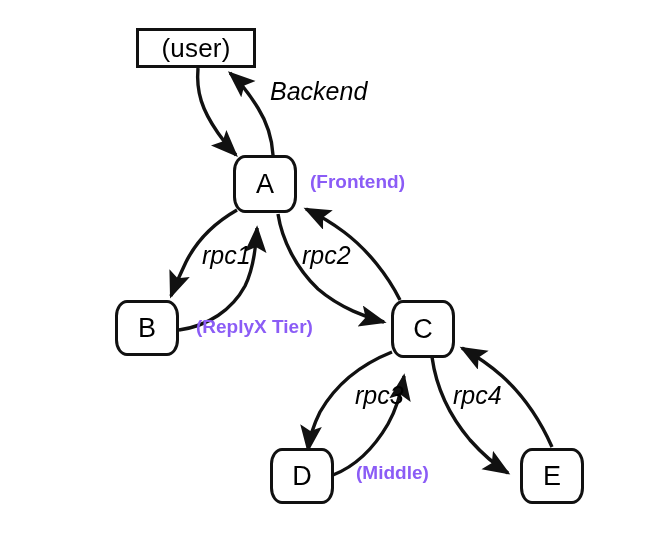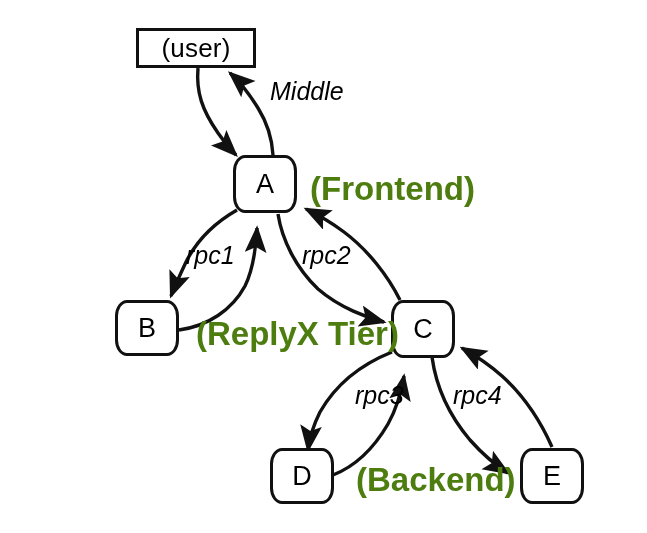--- a/index.html
+++ b/index.html
@@ -58,22 +58,22 @@
     font-size: 25px;
     color: #000000;
     white-space: nowrap;
     z-index: 6;
     line-height: 1;
   }
   .tier-label {
     position: absolute;
     font-family: "Liberation Sans", sans-serif;
     font-weight: bold;
-    font-size: 33px;
-    color: #4d7c0f;
+    font-size: 19px;
+    color: #8b5cf6;
     white-space: nowrap;
     z-index: 6;
     line-height: 1;
   }
 </style>
 </head>
 <body>
 
 <div id="diagram-root">
 
@@ -123,29 +123,29 @@
 
   <div class="node-box node-rounded" style="left:270px; top:448px; width:64px; height:56px;">
     <span class="node-label">D</span>
   </div>
 
   <div class="node-box node-rounded" style="left:520px; top:448px; width:64px; height:56px;">
     <span class="node-label">E</span>
   </div>
 
 
-  <div class="edge-label" style="left:270px; top:79px;">Middle</div>
+  <div class="edge-label" style="left:270px; top:79px;">Backend</div>
 
-  <div class="edge-label" style="left:186px; top:243px;">rpc1</div>
+  <div class="edge-label" style="left:202px; top:243px;">rpc1</div>
 
   <div class="edge-label" style="left:302px; top:243px;">rpc2</div>
 
   <div class="edge-label" style="left:313px; top:383px;margin-left:42px;">rpc3</div>
 
   <div class="edge-label" style="left:453px; top:383px;">rpc4</div>
 
   <div class="tier-label" style="left:310px; top:172px;">(Frontend)</div>
 
   <div class="tier-label" style="left:196px; top:317px;">(ReplyX Tier)</div>
 
-  <div class="tier-label" style="left:356px; top:463px;">(Backend)</div>
+  <div class="tier-label" style="left:356px; top:463px;">(Middle)</div>
 
 </div>
 
 </body></html>

